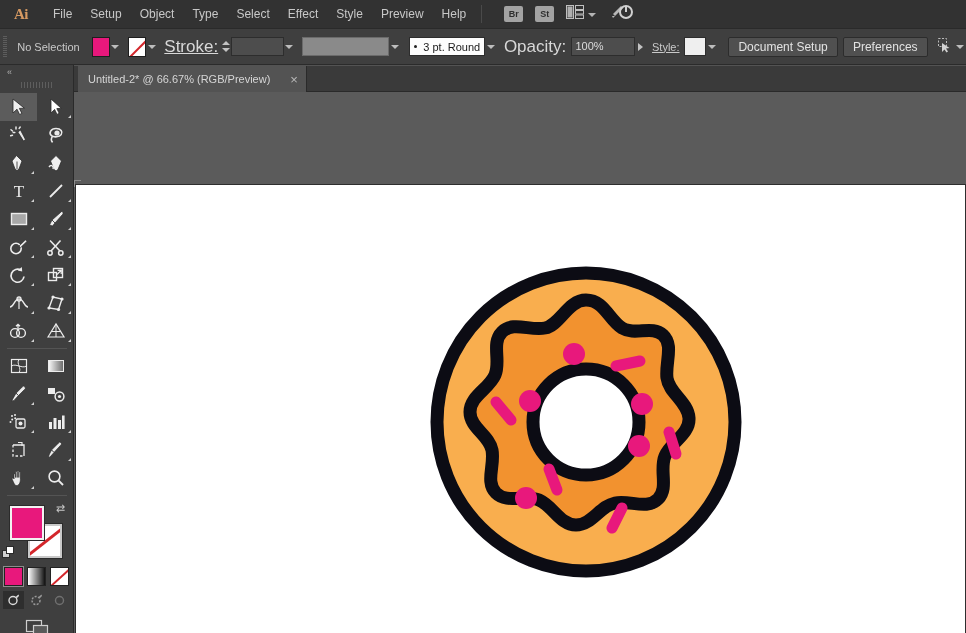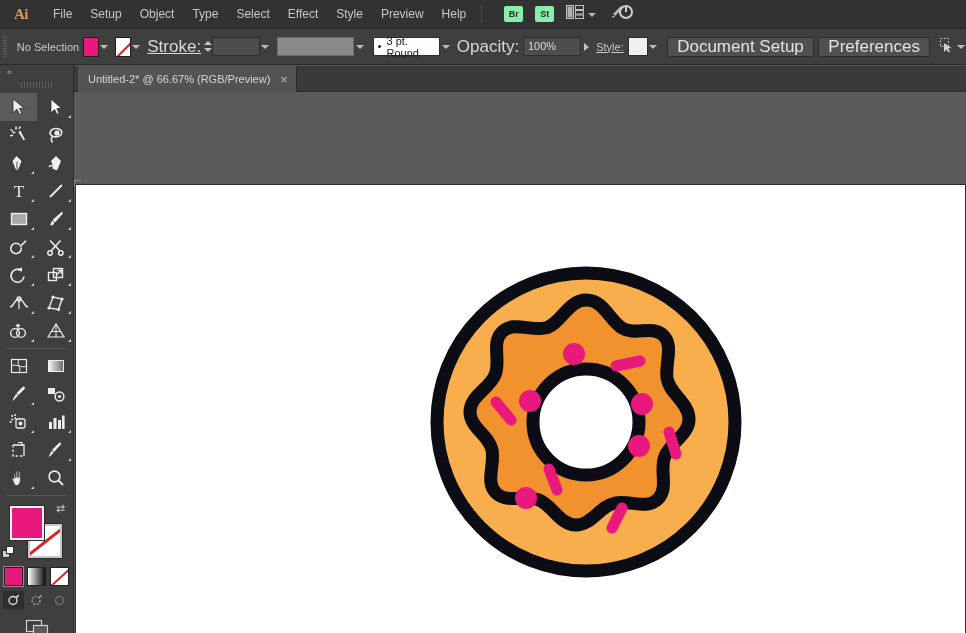--- a/index.html
+++ b/index.html
@@ -31,21 +31,21 @@
     padding: 0 9px; height: 29px; line-height: 29px;
     color: #c8c8c8; font-size: 12px; cursor: default;
     white-space: nowrap;
   }
   .menubar-sep {
     width: 1px; height: 18px; background: #4a4a4a; margin: 0 6px;
   }
   .mb-right { display: flex; align-items: center; margin-left: 10px; }
   .sq-btn {
     width: 19px; height: 16px; margin: 0 6px;
-    background: #86efac; color: #2e2e2e;
+    background: #a3a3a3; color: #2e2e2e;
     font-size: 9px; line-height: 16px; text-align: center;
     border-radius: 2px; font-weight: bold; cursor: default;
   }
   .arrange-icon { margin-left: 6px; cursor: default; }
   .chev {
     display: inline-block; width: 0; height: 0; margin-left: 4px;
     border-left: 4px solid transparent; border-right: 4px solid transparent;
     border-top: 4px solid #b4b4b4; vertical-align: middle;
   }
 
@@ -117,33 +117,33 @@
   .arrow-right i {
     width: 0; height: 0; border-top: 4px solid transparent;
     border-bottom: 4px solid transparent; border-left: 5px solid #c2c2c2;
   }
   .style-swatch {
     width: 26px; height: 19px; background: #efefef; border: 1px solid #2d2d2d;
   }
   .btn {
     height: 20px; padding: 0 9px; background: #505050;
     border: 1px solid #2c2c2c; border-radius: 2px;
-    color: #e2e2e2; font-size: 17px; line-height: 18px;
+    color: #e2e2e2; font-size: 12px; line-height: 18px;
     cursor: default; white-space: nowrap;
   }
 
   
   .tabbar {
     position: absolute; left: 74px; top: 66px; width: 892px; height: 26px;
     background: #3a3a3a; border-bottom: 1px solid #2a2a2a;
   }
   .doctab {
     position: absolute; left: 4px; top: 0; height: 26px;
     background: #535353; border-right: 1px solid #2a2a2a;
-    display: flex; align-items: center; padding: 0 8px 0 10px; gap: 10px;
+    display: flex; align-items: center; padding: 0 8px 0 10px; gap: 20px;
   }
   .doctab-title { color: #d6d6d6; font-size: 11px; white-space: nowrap; }
   .doctab-close {
     color: #b9b9b9; font-size: 13px; line-height: 13px; cursor: default;
   }
 
   
   .toolbar {
     position: absolute; left: 0; top: 65px; width: 74px; height: 568px;
     background: #3f3f3f; border-right: 1px solid #2a2a2a;

